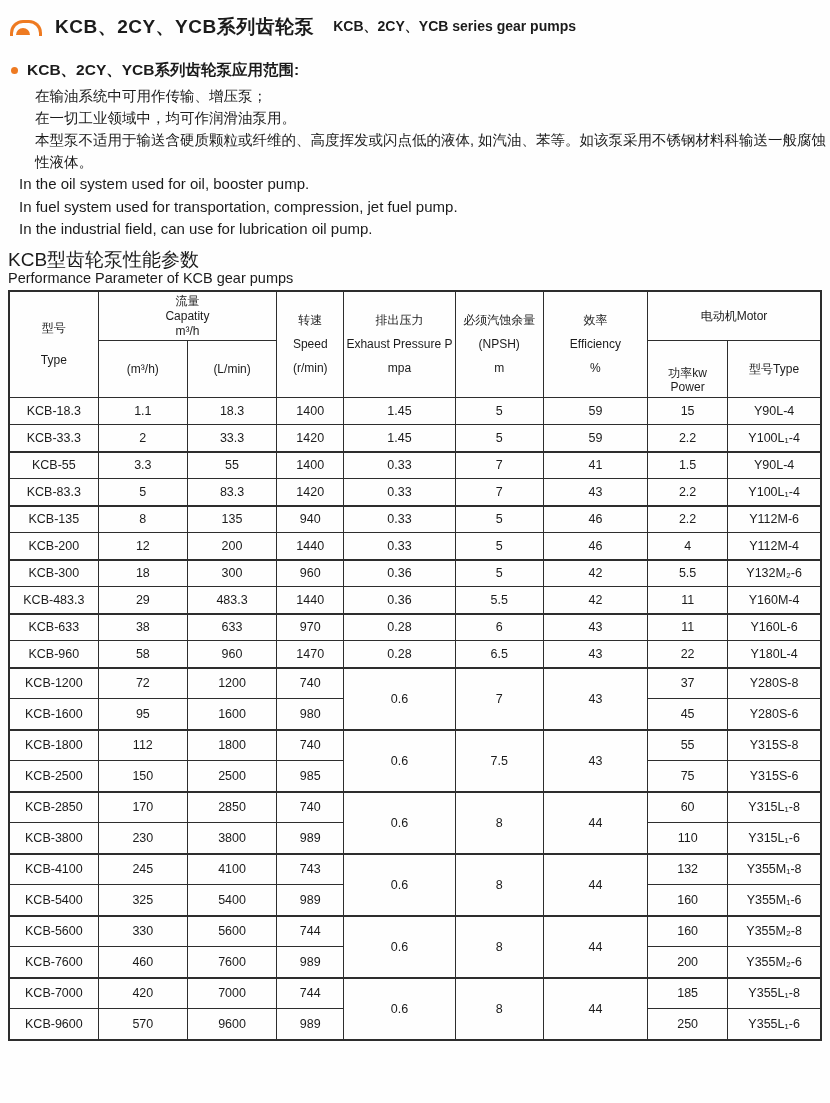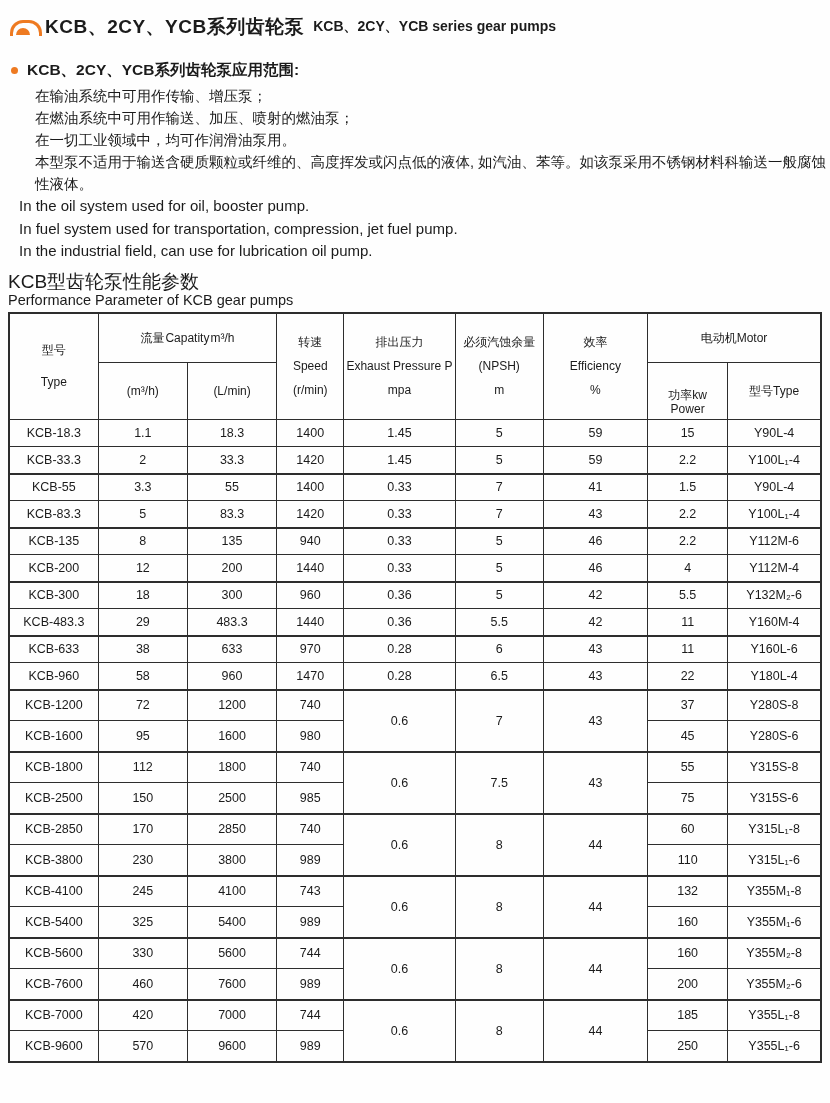--- a/index.html
+++ b/index.html
@@ -5,21 +5,21 @@
   * { margin:0; padding:0; box-sizing:border-box; }
   html,body { background:#ffffff; }
   body {
     width:830px; height:1103px;
     font-family:"Liberation Sans","DejaVu Sans",sans-serif;
     color:#1b1b1b;
   }
   .page { width:830px; height:1103px; padding:12px 8px 0 8px; overflow:hidden; background:#fefefe; }
 
   
-  .main-title { display:flex; align-items:center; gap:9px; margin:2px 0 20px 2px; }
+  .main-title { display:flex; align-items:center; gap:19px; margin:2px 0 20px 2px; }
   .logo-icon { position:relative; width:26px; height:15px; flex:none; }
   .logo-icon::before {
     content:""; position:absolute; left:0; top:0; width:26px; height:13px;
     border:3px solid #ee7a21; border-bottom:none; border-radius:13px 13px 0 0;
   }
   .logo-icon::after {
     content:""; position:absolute; left:6px; bottom:0; width:14px; height:7px;
     background:#ee7a21; border-radius:7px 7px 0 0;
   }
   .title-zh { font-size:19px; font-weight:bold; letter-spacing:0.5px; }
@@ -47,21 +47,21 @@
     border:2px solid #2d2d2d;
   }
   th, td {
     border:1px solid #2d2d2d; text-align:center; vertical-align:middle;
     font-weight:normal; overflow:hidden;
   }
   thead th { font-size:12px; line-height:14px; }
   thead .row1 th { height:50px; }
   thead .row2 th { height:36px; }
   .vstack { display:flex; flex-direction:column; justify-content:space-evenly; align-items:center; height:82px; }
-  .vstack-top { display:flex; flex-direction:row; justify-content:center; align-items:center; gap:1px; height:48px; }
+  .vstack-top { display:flex; flex-direction:column; justify-content:center; align-items:center; gap:1px; height:48px; }
   .vstack-2 { display:flex; flex-direction:column; justify-content:center; align-items:center; height:34px;margin-top:22px; }
   tbody td { height:27px; font-size:12.5px; }
   tbody tr.tall td { height:31px; }
   tbody tr.group-start td { border-top-width:2px; }
 </style>
 </head>
 <body>
 
 <div class="page">
 
@@ -71,21 +71,20 @@
     <span class="title-en">KCB、2CY、YCB series gear pumps</span>
   </div>
 
   <div class="section">
     <div class="section-heading">
       <span class="bullet"></span>
       <span class="ht">KCB、2CY、YCB系列齿轮泵应用范围:</span>
     </div>
     <div class="zh-body">
       <p>在输油系统中可用作传输、增压泵；</p>
-      <p>在燃油系统中可用作输送、加压、喷射的燃油泵；</p>
       <p>在一切工业领域中，均可作润滑油泵用。</p>
       <p class="para">本型泵不适用于输送含硬质颗粒或纤维的、高度挥发或闪点低的液体, 如汽油、苯等。如该泵采用不锈钢材料科输送一般腐蚀性液体。</p>
     </div>
   </div>
 
   <div class="section">
     <div class="en-body">
       <p>In the oil system used for oil, booster pump.</p>
       <p>In fuel system used for transportation, compression, jet fuel pump.</p>
       <p>In the industrial field, can use for lubrication oil pump.</p>

